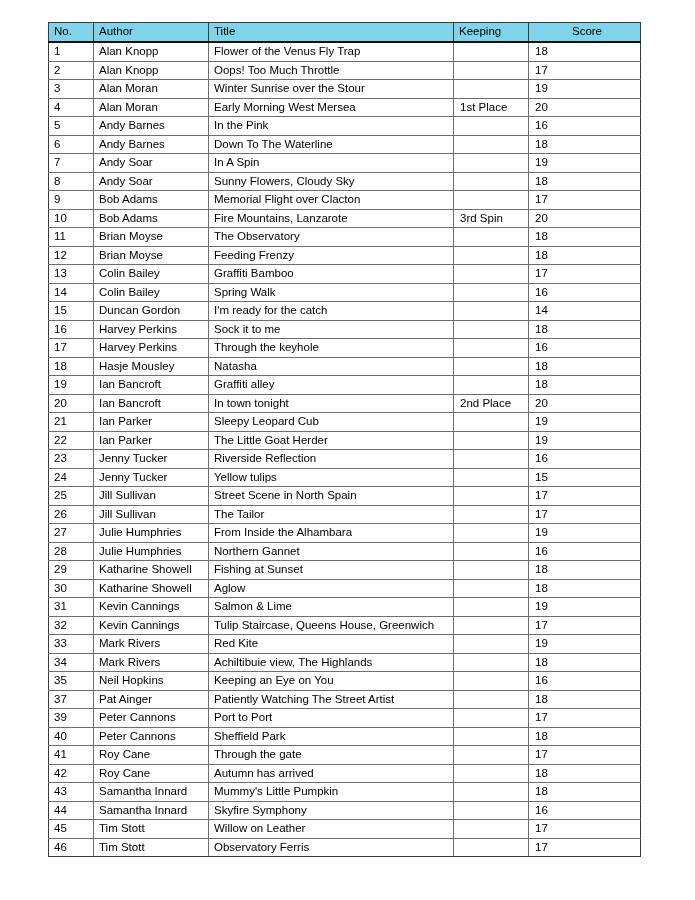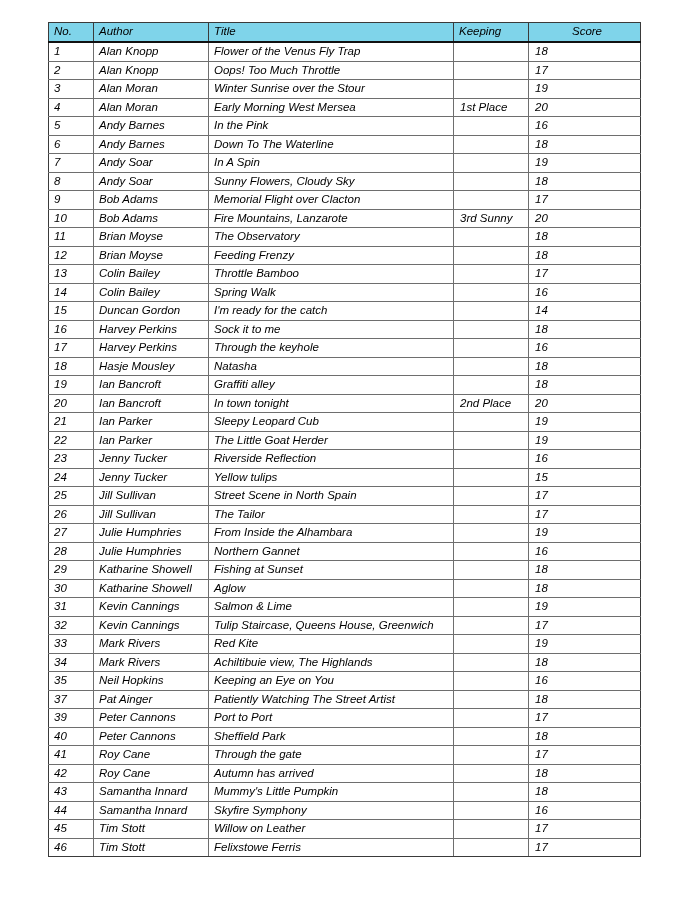--- a/index.html
+++ b/index.html
@@ -12,21 +12,20 @@
     height: 900px;
     font-family: "Liberation Sans", sans-serif;
     color: #000000;
     overflow: hidden;
   }
   #page {
     position: relative;
     width: 695px;
     height: 900px;
     background: #ffffff;
-    font-style: italic;
   }
   #results-table-wrap {
     position: absolute;
     left: 48px;
     top: 22px;
     width: 592px;
   }
   table.results {
     border-collapse: collapse;
     table-layout: fixed;
@@ -157,41 +156,41 @@
             <td class="cell-no first">9</td>
             <td class="cell-author">Bob Adams</td>
             <td class="cell-title">Memorial Flight over Clacton</td>
             <td class="cell-comment"></td>
             <td class="cell-score last">17</td>
           </tr>
           <tr>
             <td class="cell-no first">10</td>
             <td class="cell-author">Bob Adams</td>
             <td class="cell-title">Fire Mountains, Lanzarote</td>
-            <td class="cell-comment">3rd Sunny</td>
+            <td class="cell-comment">3rd Spin</td>
             <td class="cell-score last">20</td>
           </tr>
           <tr>
             <td class="cell-no first">11</td>
             <td class="cell-author">Brian Moyse</td>
             <td class="cell-title">The Observatory</td>
             <td class="cell-comment"></td>
             <td class="cell-score last">18</td>
           </tr>
           <tr>
             <td class="cell-no first">12</td>
             <td class="cell-author">Brian Moyse</td>
             <td class="cell-title">Feeding Frenzy</td>
             <td class="cell-comment"></td>
             <td class="cell-score last">18</td>
           </tr>
           <tr>
             <td class="cell-no first">13</td>
             <td class="cell-author">Colin Bailey</td>
-            <td class="cell-title">Throttle Bamboo</td>
+            <td class="cell-title">Graffiti Bamboo</td>
             <td class="cell-comment"></td>
             <td class="cell-score last">17</td>
           </tr>
           <tr>
             <td class="cell-no first">14</td>
             <td class="cell-author">Colin Bailey</td>
             <td class="cell-title">Spring Walk</td>
             <td class="cell-comment"></td>
             <td class="cell-score last">16</td>
           </tr>
@@ -394,20 +393,20 @@
           <tr>
             <td class="cell-no first">45</td>
             <td class="cell-author">Tim Stott</td>
             <td class="cell-title">Willow on Leather</td>
             <td class="cell-comment"></td>
             <td class="cell-score last">17</td>
           </tr>
           <tr class="last-row">
             <td class="cell-no first">46</td>
             <td class="cell-author">Tim Stott</td>
-            <td class="cell-title">Felixstowe Ferris</td>
+            <td class="cell-title">Observatory Ferris</td>
             <td class="cell-comment"></td>
             <td class="cell-score last">17</td>
           </tr>
         </tbody>
     </table>
   </div>
 </div>
 
 </body></html>

